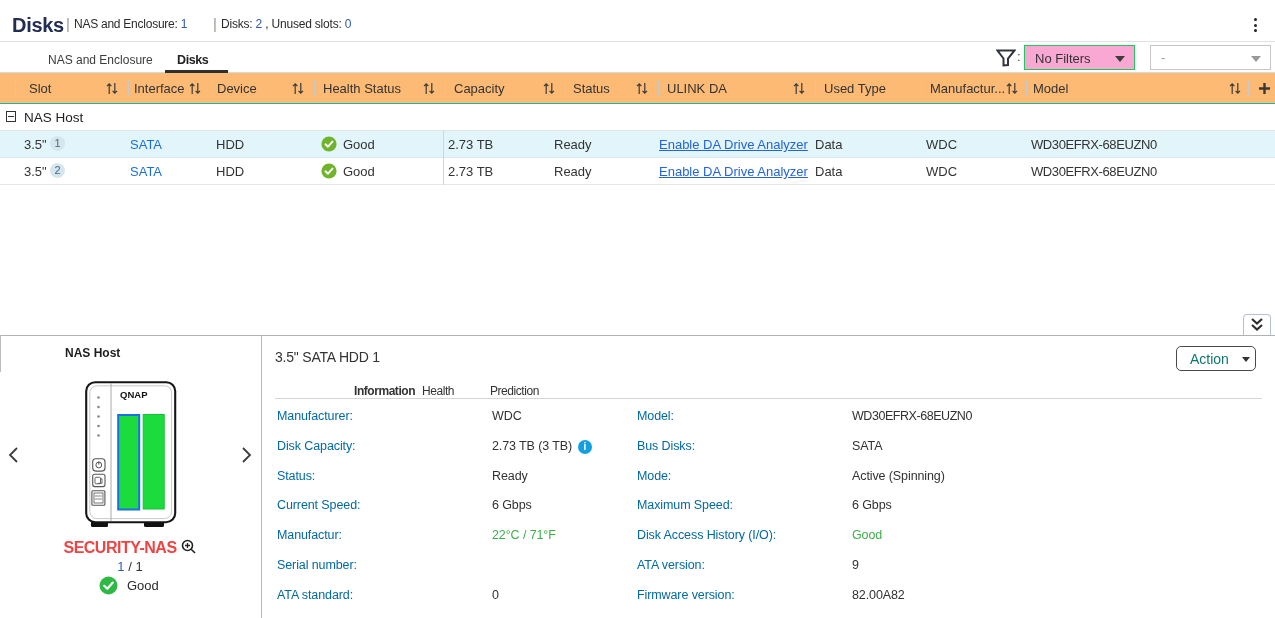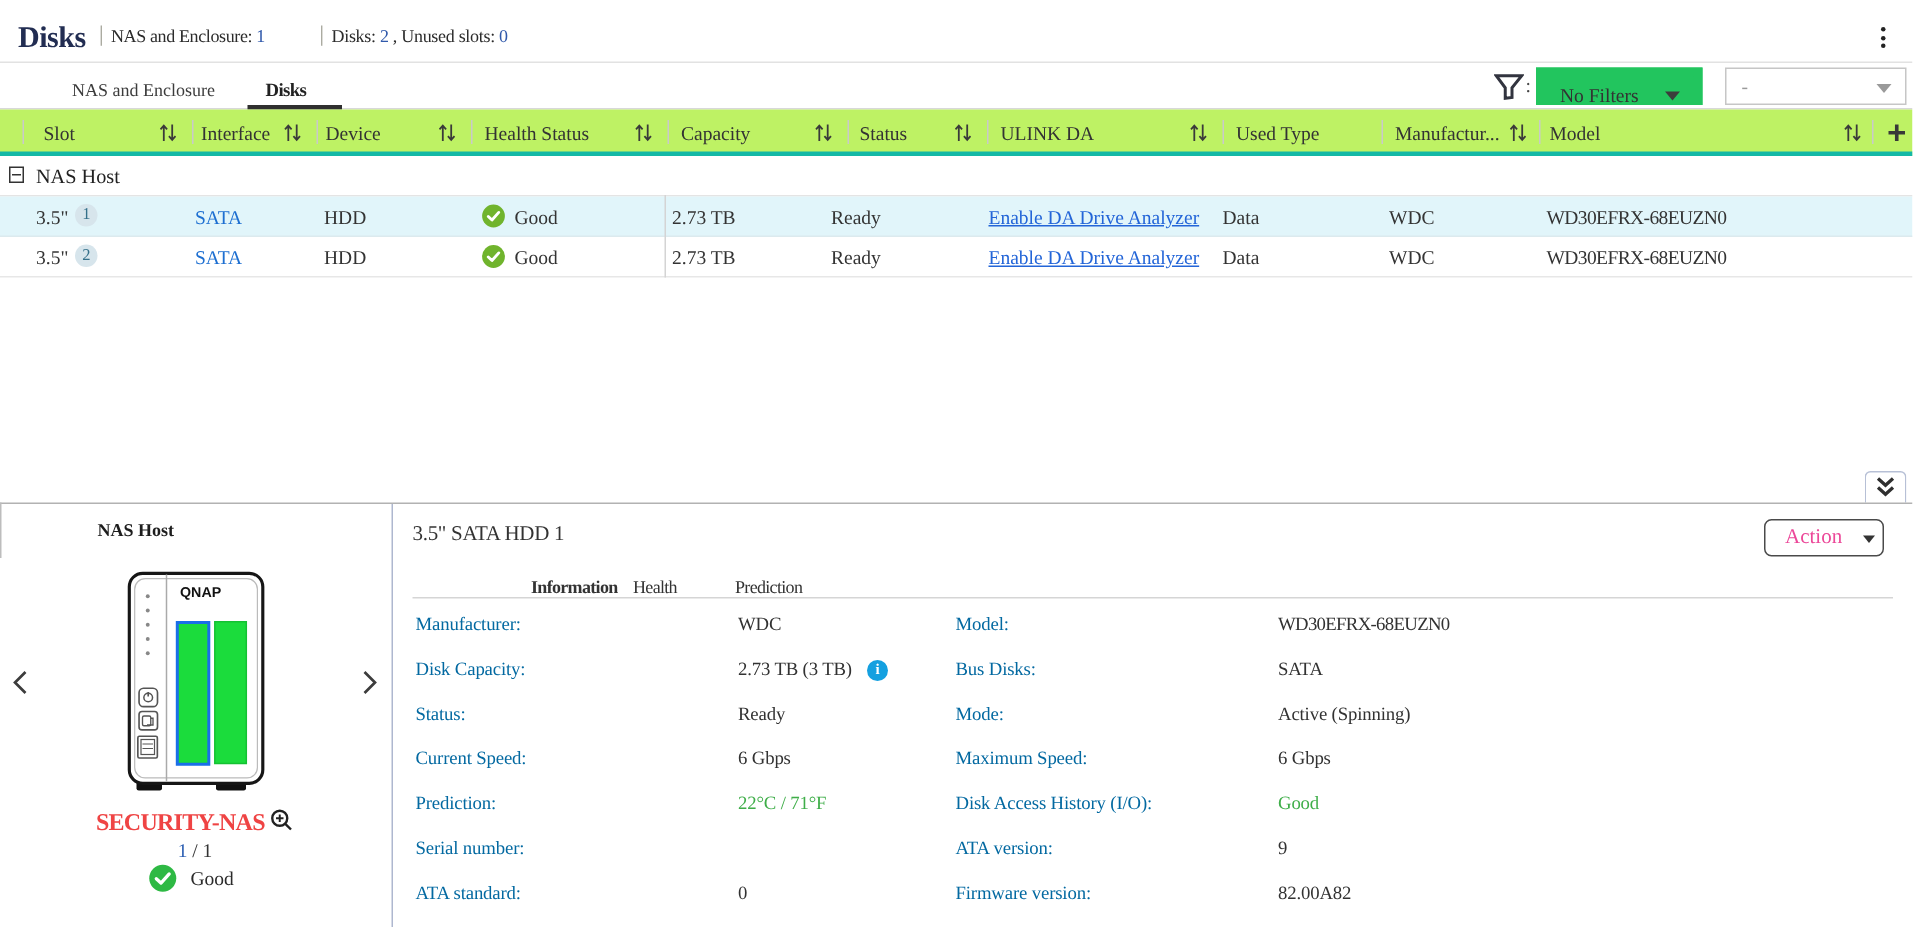--- a/index.html
+++ b/index.html
@@ -1,44 +1,44 @@
 <!DOCTYPE html>
 <html><head>
 <meta charset="utf-8">
 <style>
 * { margin:0; padding:0; box-sizing:border-box; }
 html,body { width:1275px; height:618px; overflow:hidden; background:#fff;
   font-family:"Liberation Sans", sans-serif; color:#333; font-size:13px; }
-#page { position:relative; width:1275px; height:618px;font-family:Liberation Serif, serif; }
+#page { position:relative; width:1275px; height:618px; }
 
 
 #titlebar { position:absolute; left:0; top:0; width:1275px; height:42px; border-bottom:1px solid #e2e2e2; background:#fff; }
 #titlebar .title { position:absolute; left:12px; top:14px; font-size:20px; font-weight:bold; color:#222d52; letter-spacing:-0.3px; }
 #titlebar .tsep { position:absolute; top:15px; color:#9a9a8e; font-size:15px; }
 #titlebar .tinfo { position:absolute; top:17px; font-size:12px; color:#2b2b2b; }
 .bluenum { color:#3059ab; }
 #kebab { position:absolute; left:1254px; top:18px; width:4px; }
 #kebab i { display:block; width:3px; height:3px; border-radius:50%; background:#222; margin-bottom:2.5px; }
 
 
 #tabbar { position:absolute; left:0; top:42px; width:1275px; height:31px; border-bottom:1px solid #d8d8d8; background:#fff; }
 .tab1 { position:absolute; left:48px; top:11px; font-size:12px; color:#3c3c3c; }
 .tab2 { position:absolute; left:177px; top:11px; font-size:12.5px; font-weight:bold; letter-spacing:-0.4px; color:#222; }
 .tabline { position:absolute; left:165px; top:28px; width:63px; height:3px; background:#2f2f2f; }
 #funnel { position:absolute; left:996px; top:49px; }
 #fcolon { position:absolute; left:1017px; top:49px; font-size:13px; color:#444; }
-.sel1 { position:absolute; left:1024px; top:45px; width:111px; height:25px; border:6px solid #22c55e; background:#22c55e; }
+.sel1 { position:absolute; left:1024px; top:45px; width:111px; height:25px; border:1px solid #22c55e; background:#f9a8d4; }
 .sel1 span { position:absolute; left:10px; top:5px; font-size:13px; color:#333; }
 .sel1 .car { position:absolute; right:9px; top:10px; width:0; height:0; border-left:5px solid transparent; border-right:5px solid transparent; border-top:6px solid #3c3c3c; }
 .sel2 { position:absolute; left:1150px; top:45px; width:121px; height:25px; border:1px solid #c6c6c6; background:#fff; }
 .sel2 span { position:absolute; left:10px; top:4px; font-size:13px; color:#9a9a9a; }
 .sel2 .car { position:absolute; right:9px; top:10px; width:0; height:0; border-left:5px solid transparent; border-right:5px solid transparent; border-top:6px solid #9a9a9a; }
 
 
-#thead { position:absolute; left:0; top:73px; width:1275px; height:31px; border-bottom:3px solid #14b8a6; background:#bef264; }
+#thead { position:absolute; left:0; top:73px; width:1275px; height:31px; border-bottom:1px solid #14b8a6; background:#fdba74; }
 #thead .h { position:absolute; top:8px; font-size:13px; color:#333; white-space:nowrap; }
 #thead .vs { position:absolute; top:7px; width:1px; height:16px; background:#c9c9c9; }
 .sic { position:absolute; top:9px; }
 #grouprow { position:absolute; left:0; top:104px; width:1275px; height:27px; border-bottom:1px solid #e4e4e4; background:#fff; }
 #grouprow .gtxt { position:absolute; left:24px; top:6px; font-size:13.5px; color:#222; }
 .minusbox { position:absolute; left:6px; top:7px; width:10px; height:11px; border:1px solid #333; }
 .minusbox i { position:absolute; left:1px; top:4px; width:6px; height:1px; background:#333; }
 .drow { position:absolute; left:0; width:1275px; height:27px; background:#fff; }
 #row1 { top:131px; background:#e1f5fa; border-bottom:1px solid #dceaee; }
 #row2 { top:158px; border-bottom:1px solid #e7e7e7; }
@@ -61,21 +61,21 @@
 #chevl { position:absolute; left:7px; top:446px; }
 #chevr { position:absolute; left:239px; top:446px; }
 .secname { position:absolute; left:0px; top:539px; width:260px; text-align:center; font-size:16px; letter-spacing:-0.5px; font-weight:bold; color:#ef4444; }
 .cnt { position:absolute; left:0px; top:559px; width:260px; text-align:center; font-size:13px; color:#333; }
 .goodline { position:absolute; left:99px; top:576px; }
 .goodline span { position:absolute; left:28px; top:2px; font-size:13px; color:#2b2b2b; }
 
 
 .dtitle { position:absolute; left:275px; top:349px; font-size:14px; letter-spacing:-0.2px; color:#333; }
 #actionbtn { position:absolute; left:1176px; top:346px; width:80px; height:25px; border:1px solid #4a4a4a; border-radius:5px; background:#fff; }
-#actionbtn span { position:absolute; left:13px; top:4px; font-size:14px; color:#ec4899; }
+#actionbtn span { position:absolute; left:13px; top:4px; font-size:14px; color:#0f766e; }
 #actionbtn .car { position:absolute; right:5px; top:10px; width:0; height:0; border-left:4px solid transparent; border-right:4px solid transparent; border-top:5px solid #333; }
 .ptab { position:absolute; top:384px; font-size:12px; letter-spacing:-0.45px; color:#333; }
 #ptabline { position:absolute; left:275px; top:398px; width:987px; height:1px; background:#d5d5d5; }
 .lbl { position:absolute; font-size:12.5px; letter-spacing:-0.1px; color:#0369a1; white-space:nowrap; }
 .val { position:absolute; font-size:12.5px; letter-spacing:-0.1px; color:#323232; white-space:nowrap; }
 .green { color:#3fae49; }
 #infoi { position:absolute; left:578px; top:440px; width:14px; height:14px; border-radius:50%; background:#14a0e0; color:#fff; font-size:10px; font-weight:bold; text-align:center; line-height:14px; font-style:normal; }
 </style>
 </head>
 <body>
@@ -271,21 +271,21 @@
       <span class="lbl" style="left:637px; top:439px;">Bus Disks:</span>
       <span class="val" style="left:852px; top:439px;">SATA</span>
       <span class="lbl" style="left:277px; top:469px;">Status:</span>
       <span class="val" style="left:492px; top:469px;">Ready</span>
       <span class="lbl" style="left:637px; top:469px;">Mode:</span>
       <span class="val" style="left:852px; top:469px;">Active (Spinning)</span>
       <span class="lbl" style="left:277px; top:498px;">Current Speed:</span>
       <span class="val" style="left:492px; top:498px;">6 Gbps</span>
       <span class="lbl" style="left:637px; top:498px;">Maximum Speed:</span>
       <span class="val" style="left:852px; top:498px;">6 Gbps</span>
-      <span class="lbl" style="left:277px; top:528px;">Prediction:</span>
+      <span class="lbl" style="left:277px; top:528px;">Manufactur:</span>
       <span class="val" style="left:492px; top:528px;"><span class="green">22°C / 71°F</span></span>
       <span class="lbl" style="left:637px; top:528px;">Disk Access History (I/O):</span>
       <span class="val" style="left:852px; top:528px;"><span class="green">Good</span></span>
       <span class="lbl" style="left:277px; top:558px;">Serial number:</span>
       <span class="val" style="left:492px; top:558px;"></span>
       <span class="lbl" style="left:637px; top:558px;">ATA version:</span>
       <span class="val" style="left:852px; top:558px;">9</span>
       <span class="lbl" style="left:277px; top:588px;">ATA standard:</span>
       <span class="val" style="left:492px; top:588px;">0</span>
       <span class="lbl" style="left:637px; top:588px;">Firmware version:</span>

